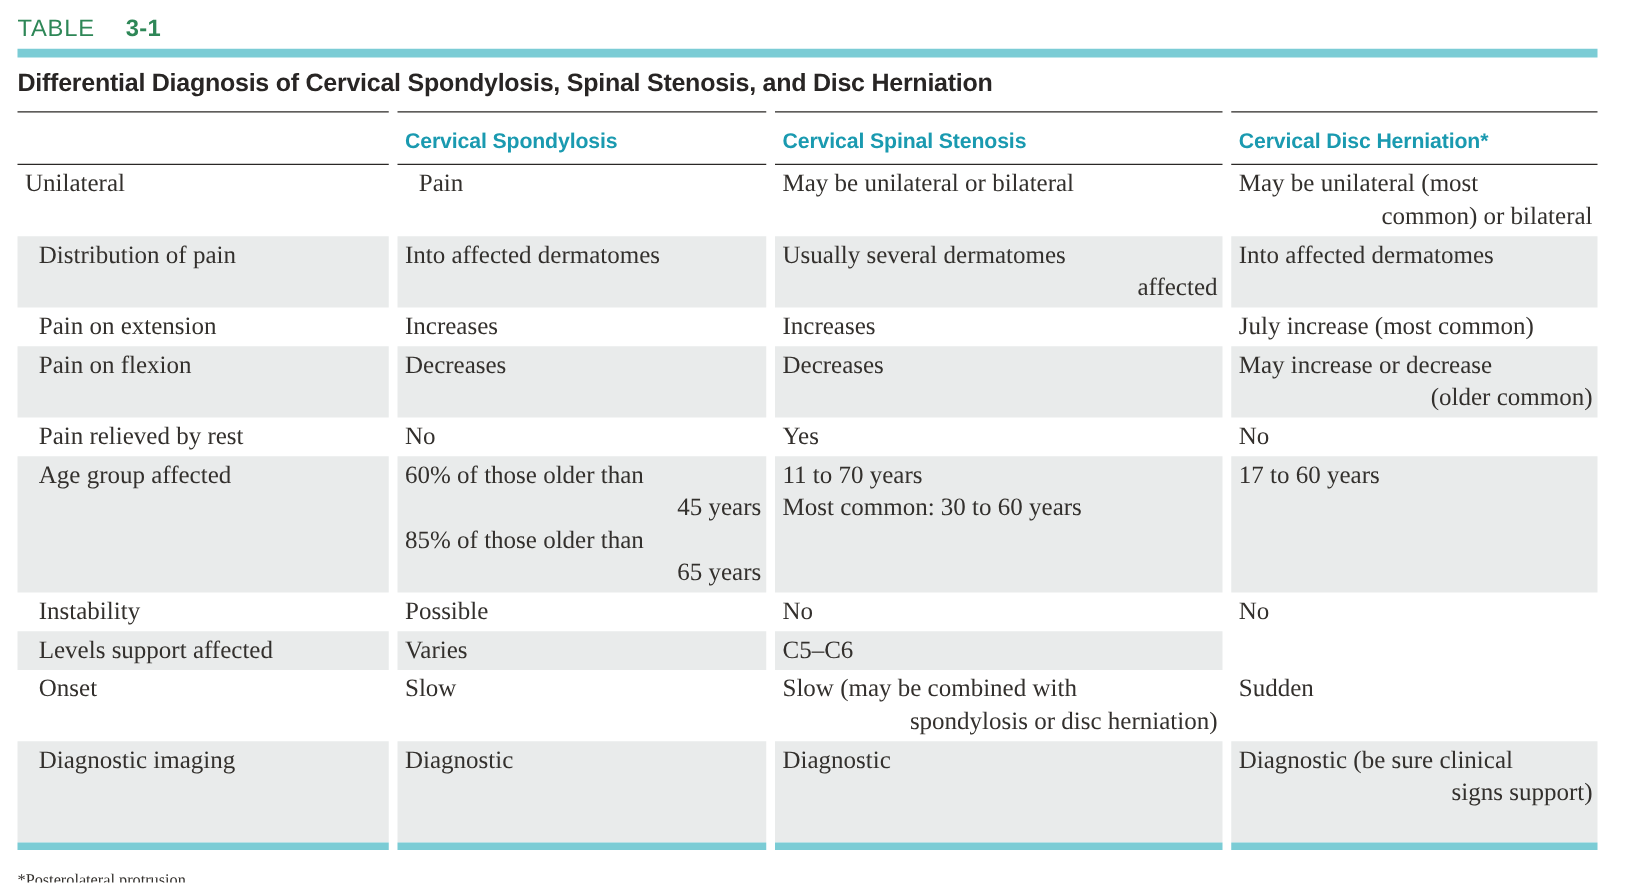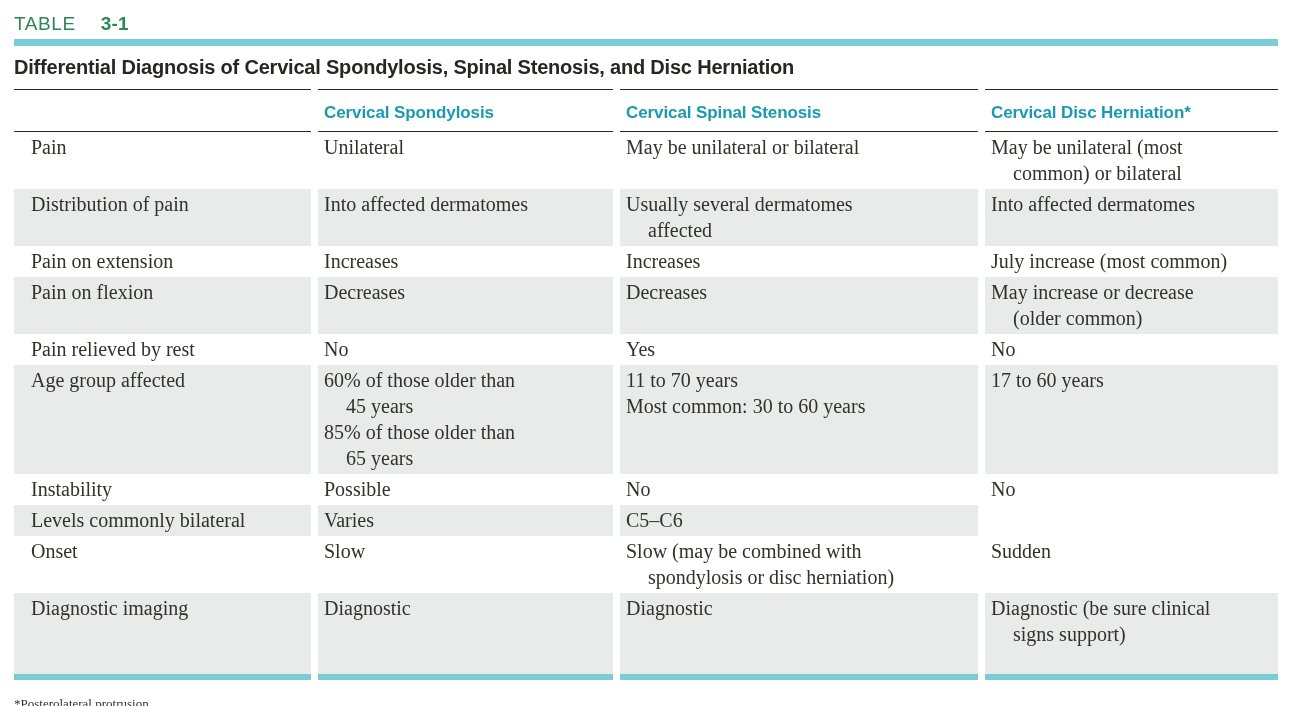--- a/index.html
+++ b/index.html
@@ -62,21 +62,21 @@
   
   .trow .cell{
     padding:2px 4px 3px 6px;
     font-size:20px;line-height:26px;
     background:transparent;
   }
   .trow.shaded .cell{background:var(--row_shade);}
   .trow .label-cell{padding-left:17px;}
   .trow.last .cell{padding-bottom:27px;}
   .line{padding-left:22px;text-indent:-22px;}
-  .line.indent{padding-left:22px;text-indent:0;}
+  .line.indent{padding-left:22px;text-indent:0;text-align:right;}
   
   .bottom-bar .seg{height:6px;background:var(--teal_bar);}
   
   .footnote{
     margin-top:12px;
     font-size:13px;line-height:24px;
   }
 </style>
 </head>
 <body>
@@ -94,24 +94,24 @@
 
   <div class="grid header-row" id="header-row">
       <div class="hcell"></div>
       <div class="hcell">Cervical Spondylosis</div>
       <div class="hcell">Cervical Spinal Stenosis</div>
       <div class="hcell">Cervical Disc Herniation*</div>
     </div>
 
   <div id="table-body">
       <div class="grid trow">
+        <div class="cell body-cell">
+          <div class="line">Unilateral</div>
+        </div>
         <div class="cell label-cell">Pain</div>
-        <div class="cell body-cell">
-          <div class="line">Unilateral</div>
-        </div>
         <div class="cell body-cell">
           <div class="line">May be unilateral or bilateral</div>
         </div>
         <div class="cell body-cell">
           <div class="line">May be unilateral (most</div>
           <div class="line indent">common) or bilateral</div>
         </div>
       </div>
       <div class="grid trow shaded">
         <div class="cell label-cell">Distribution of pain</div>
@@ -185,21 +185,21 @@
           <div class="line">Possible</div>
         </div>
         <div class="cell body-cell">
           <div class="line">No</div>
         </div>
         <div class="cell body-cell">
           <div class="line">No</div>
         </div>
       </div>
       <div class="grid trow shaded">
-        <div class="cell label-cell">Levels commonly bilateral</div>
+        <div class="cell label-cell">Levels support affected</div>
         <div class="cell body-cell">
           <div class="line">Varies</div>
         </div>
         <div class="cell body-cell">
           <div class="line">C5–C6</div>
         </div>
       </div>
       <div class="grid trow">
         <div class="cell label-cell">Onset</div>
         <div class="cell body-cell">

